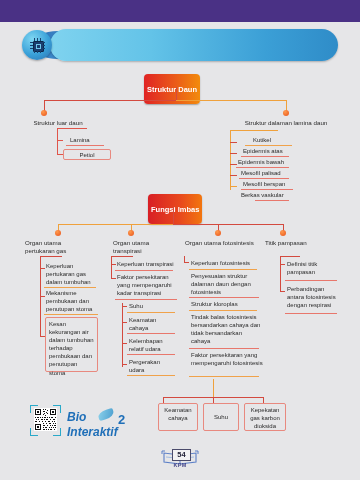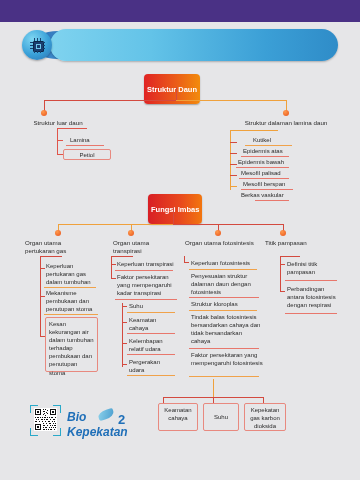--- a/index.html
+++ b/index.html
@@ -372,19 +372,31 @@
             <rect x="12" y="21" width="1" height="1"></rect>
             <rect x="14" y="21" width="1" height="1"></rect>
           <rect x="16" y="21" width="2" height="1"></rect>
             <rect x="20" y="21" width="1" height="1"></rect>
         </g>
       </svg>
     </div>
     <div class="bioleaf"></div>
     <div class="biotext">
       <div>Bio</div>
-      <div>Kepekatan</div>
+      <div>Interaktif</div>
     </div>
     <div class="bionum">2</div>
   </div>
 
+  <div class="pagenum">
+    <svg class="pn-book" viewBox="0 0 40 18">
+      <path d="M4 5 L4 14 L20 16 L36 14 L36 5 L20 7 Z" fill="none" stroke="#5b7fc7" stroke-width="1.1"></path>
+      <path d="M20 7 L20 16" stroke="#5b7fc7" stroke-width="1"></path>
+      <path d="M6 9 L16 10" stroke="#8fb0e0" stroke-width=".8"></path>
+      <path d="M24 10 L34 9" stroke="#8fb0e0" stroke-width=".8"></path>
+      <path d="M2 3 L2 6 M2 3 L5 3" stroke="#5b7fc7" stroke-width="1"></path>
+      <path d="M38 3 L38 6 M38 3 L35 3" stroke="#5b7fc7" stroke-width="1"></path>
+    </svg>
+    <div class="pn-val">54</div>
+    <div class="pn-kpm">KPM</div>
+  </div>
 
 </div>
 
 </body></html>

